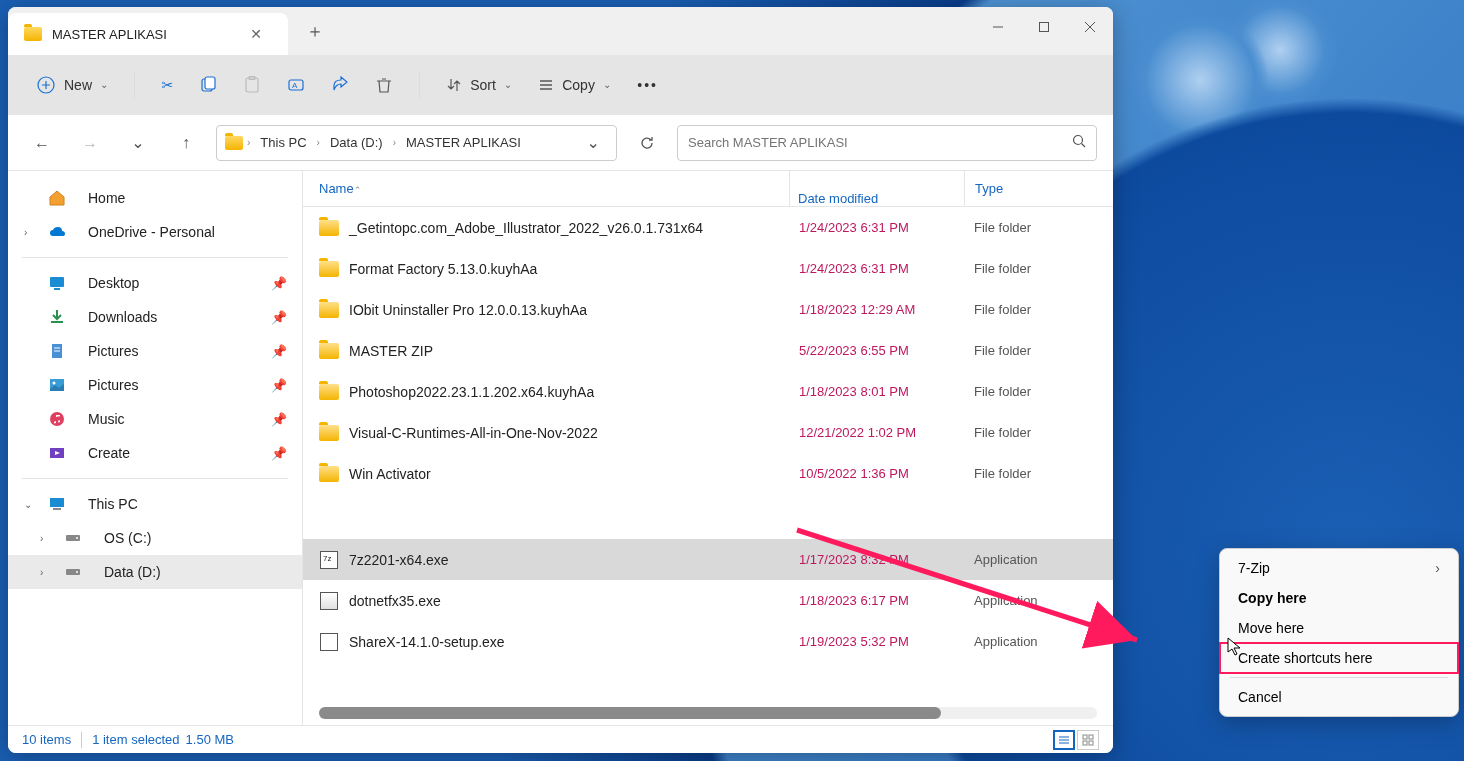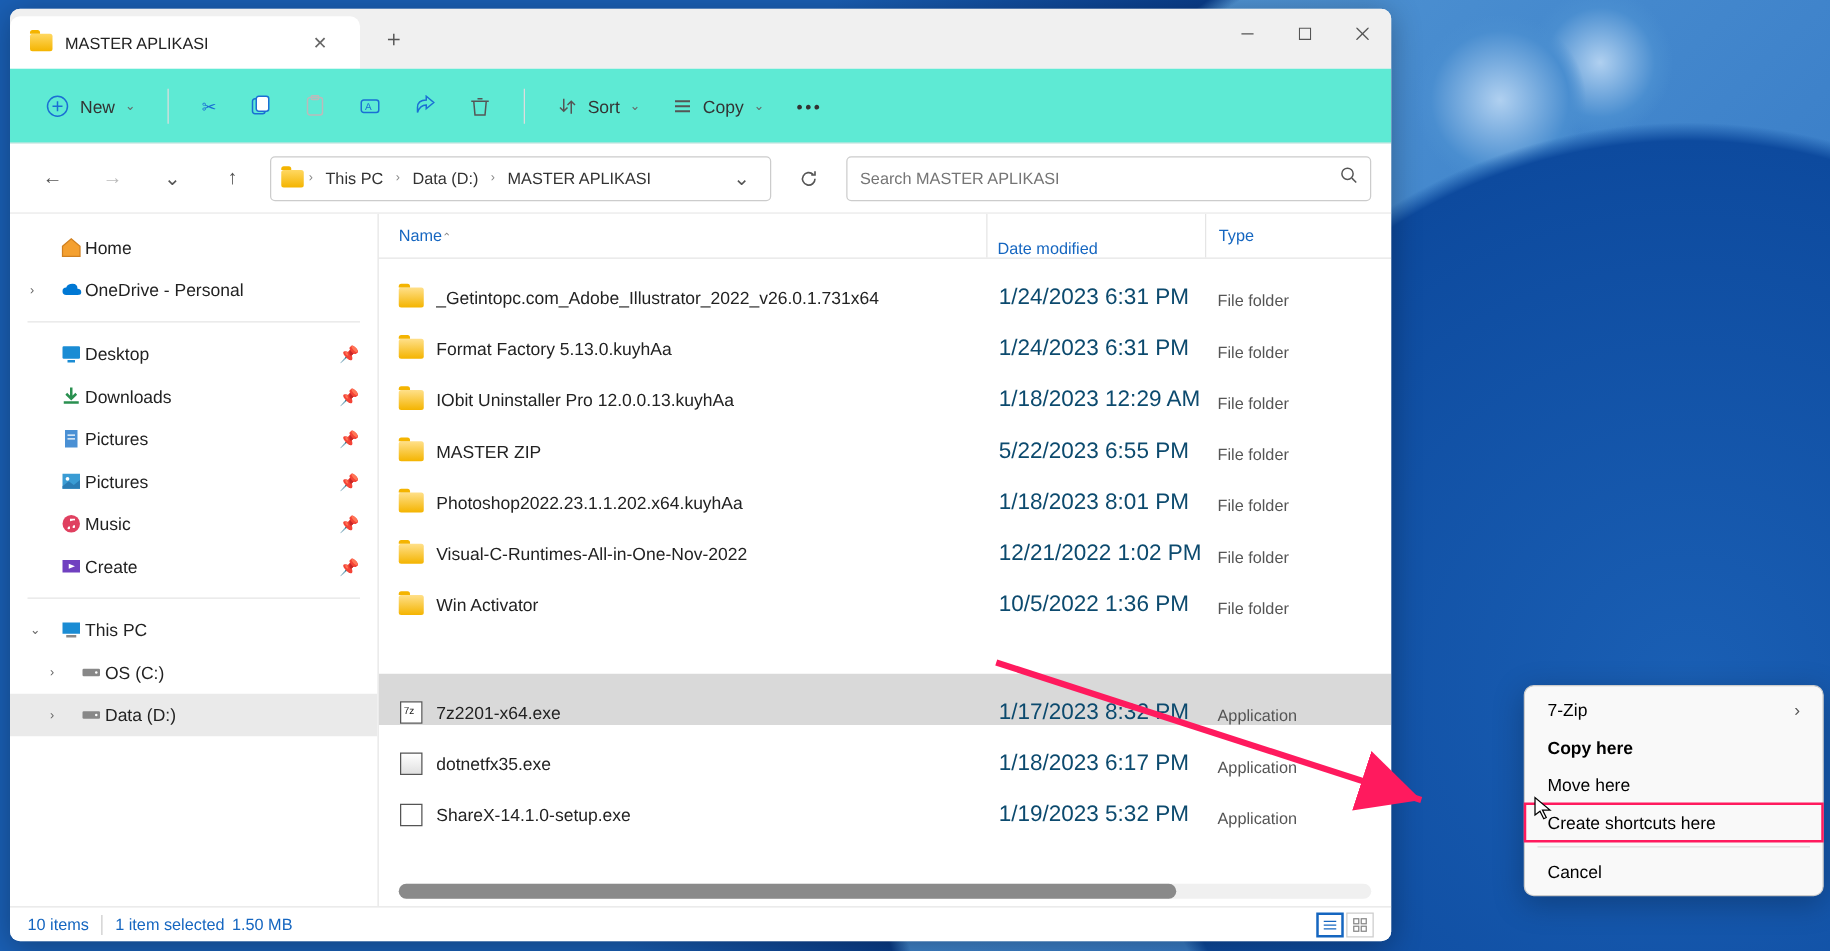--- a/index.html
+++ b/index.html
@@ -33,21 +33,21 @@
   background: #f4b400; border-radius: 2px 2px 0 0;
 }
 .tab-title { font-size: 13px; color: #222; flex: 1; }
 .tab-close { font-size: 14px; color: #666; cursor: pointer; padding: 4px 8px; }
 .new-tab { display: flex; align-items: center; padding: 0 18px; color: #555; font-size: 18px; cursor: pointer; }
 .win-controls { margin-left: auto; display: flex; }
 .win-btn { width: 46px; height: 40px; display: flex; align-items: center; justify-content: center; color: #555; cursor: pointer; }
 .win-btn svg { width: 10px; height: 10px; }
 
 .toolbar {
-  height: 60px; background: #5eead4; border-bottom: 1px solid #e5e5e5;
+  height: 60px; background: #e5e5e5; border-bottom: 1px solid #e5e5e5;
   display: flex; align-items: center; padding: 0 18px; gap: 6px;
 }
 .tb-btn {
   display: flex; align-items: center; gap: 8px; padding: 6px 10px; border-radius: 4px;
   cursor: pointer; color: #333; font-size: 14px;
 }
 .tb-icon { color: #1a6fd4; display: flex; }
 .tb-sep { width: 1px; height: 28px; background: #ddd; margin: 0 10px; }
 .chev { font-size: 10px; color: #666; }
 
@@ -70,21 +70,21 @@
   display: flex; align-items: center; padding: 0 10px;
 }
 .search input { flex: 1; border: none; outline: none; font-size: 13px; color: #555; background: transparent; }
 .search-icon { color: #555; }
 
 .body { flex: 1; display: flex; overflow: hidden; background: #fff; }
 .sidebar { width: 295px; border-right: 1px solid #e5e5e5; padding: 10px 0; overflow-y: auto; position: relative; }
 .sidebar::-webkit-scrollbar { width: 12px; }
 .sidebar::-webkit-scrollbar-thumb { background: #c0c0c0; border-radius: 6px; }
 .side-item {
-  display: flex; align-items: center; gap: 2px; padding: 8px 16px 8px 40px;
+  display: flex; align-items: center; gap: 22px; padding: 8px 16px 8px 40px;
   font-size: 14px; color: #222; cursor: pointer; position: relative;
 }
 .side-item.active { background: #eaeaea; }
 .side-item .exp { position: absolute; left: 16px; font-size: 10px; color: #666; }
 .side-item.indent { padding-left: 56px; }
 .side-item.indent .exp { left: 32px; }
 .side-divider { height: 1px; background: #e5e5e5; margin: 8px 14px; }
 .pin { position: absolute; right: 14px; color: #888; font-size: 13px; }
 .ico { width: 18px; height: 18px; display: flex; align-items: center; justify-content: center; }
 
@@ -92,26 +92,26 @@
 .cols {
   height: 36px; display: flex; align-items: center; border-bottom: 1px solid #e5e5e5;
   font-size: 13px; color: #1566c0; padding-left: 16px;
 }
 .col-name { width: 470px; }
 .col-date { width: 175px; border-left: 1px solid #e5e5e5; padding-left: 8px; height: 100%; display: flex; align-items: flex-end; }
 .col-type { flex: 1; border-left: 1px solid #e5e5e5; padding-left: 10px; height: 100%; display: flex; align-items: center; }
 .sort-ind { margin-left: auto; margin-right: 40px; font-size: 9px; color: #888; }
 .filelist { flex: 1; overflow: auto; }
 .row {
-  height: 41px; display: flex; align-items: flex-end; padding-left: 16px;
+  height: 41px; display: flex; align-items: center; padding-left: 16px;
   font-size: 14px; color: #222; cursor: pointer;
 }
 .row.selected { background: #d9d9d9; margin-top: 45px; }
 .cell-name { width: 470px; display: flex; align-items: center; gap: 10px; }
-.cell-date { width: 175px; padding-left: 10px; color: #0c4a6e; font-size: 18px; }
+.cell-date { width: 175px; padding-left: 10px; color: #be185d; font-size: 13px; }
 .cell-type { flex: 1; padding-left: 10px; color: #555; font-size: 13px; }
 .fileico { width: 20px; height: 20px; display: flex; align-items: center; justify-content: center; }
 .folder-ico { width: 20px; height: 16px; background: linear-gradient(#ffe08a, #f4b400); border-radius: 2px; position: relative; }
 .folder-ico::before { content: ""; position: absolute; top: -3px; left: 0; width: 9px; height: 3px; background: #f4b400; border-radius: 2px 2px 0 0; }
 .exe-ico { width: 18px; height: 18px; border: 1px solid #555; background: #fff; position: relative; }
 .exe-ico.s1::after { content: "7z"; font-size: 8px; position: absolute; top: 2px; left: 2px; }
 .exe-ico.s2 { background: linear-gradient(#fff,#e0e0e0); }
 .exe-ico.s3 { background: #fff; }
 .hscroll { height: 12px; background: #f0f0f0; margin: 0 16px 6px; border-radius: 6px; }
 .hscroll-thumb { width: 80%; height: 100%; background: #8a8a8a; border-radius: 6px; }

